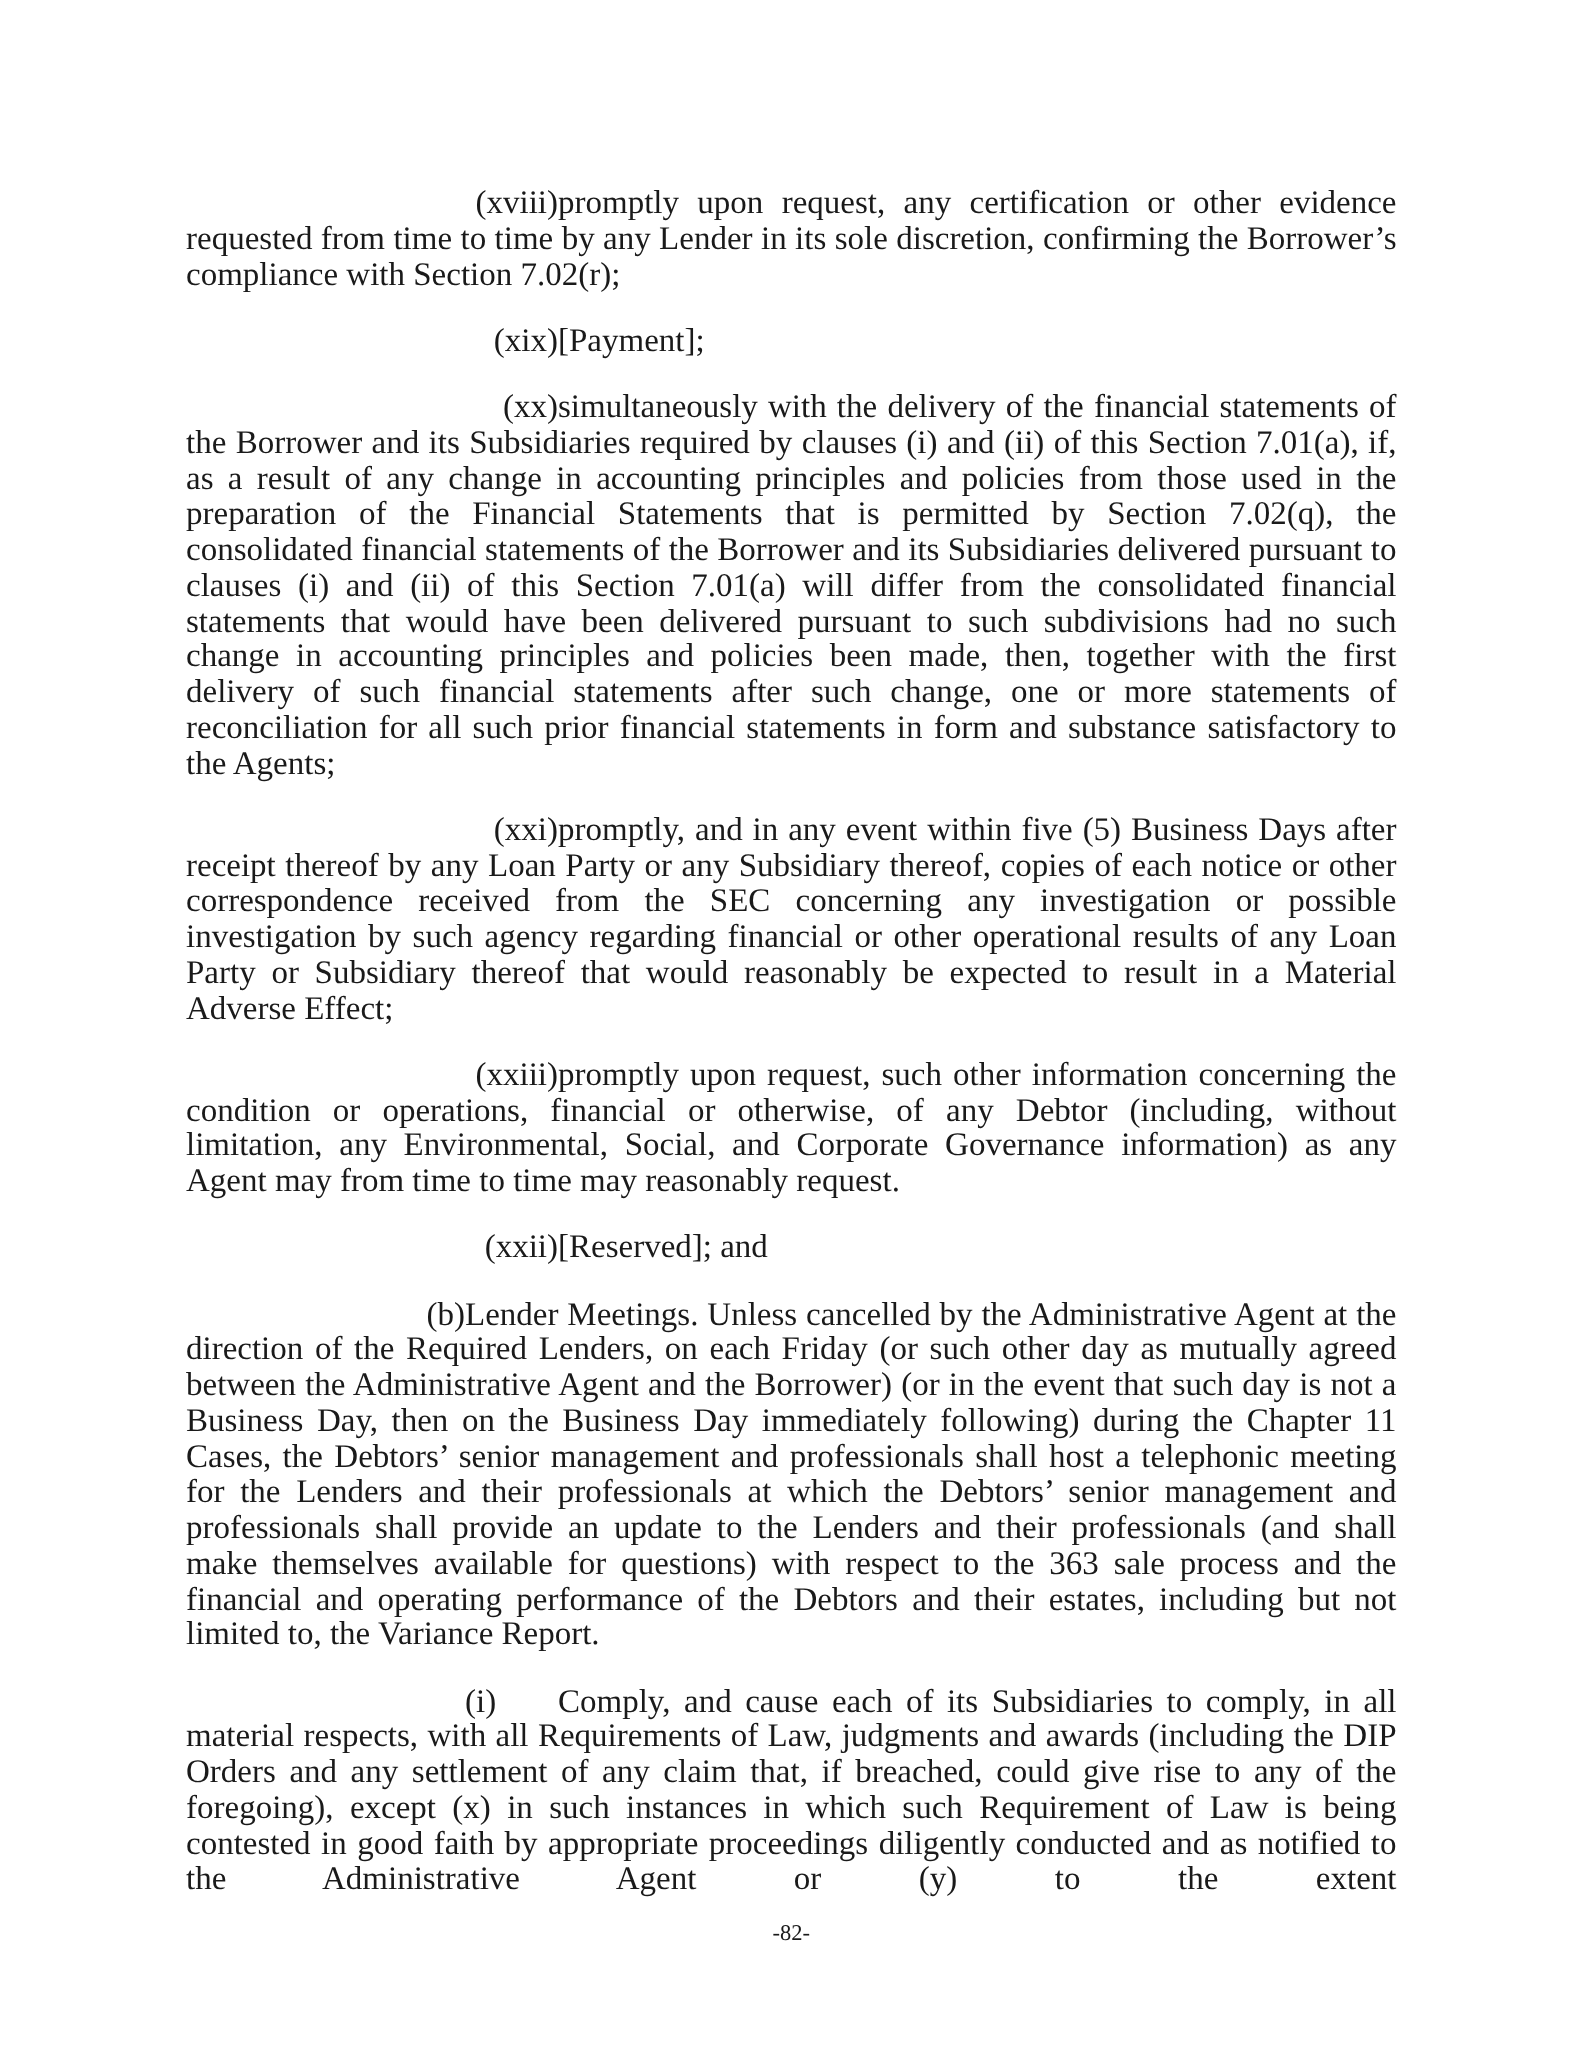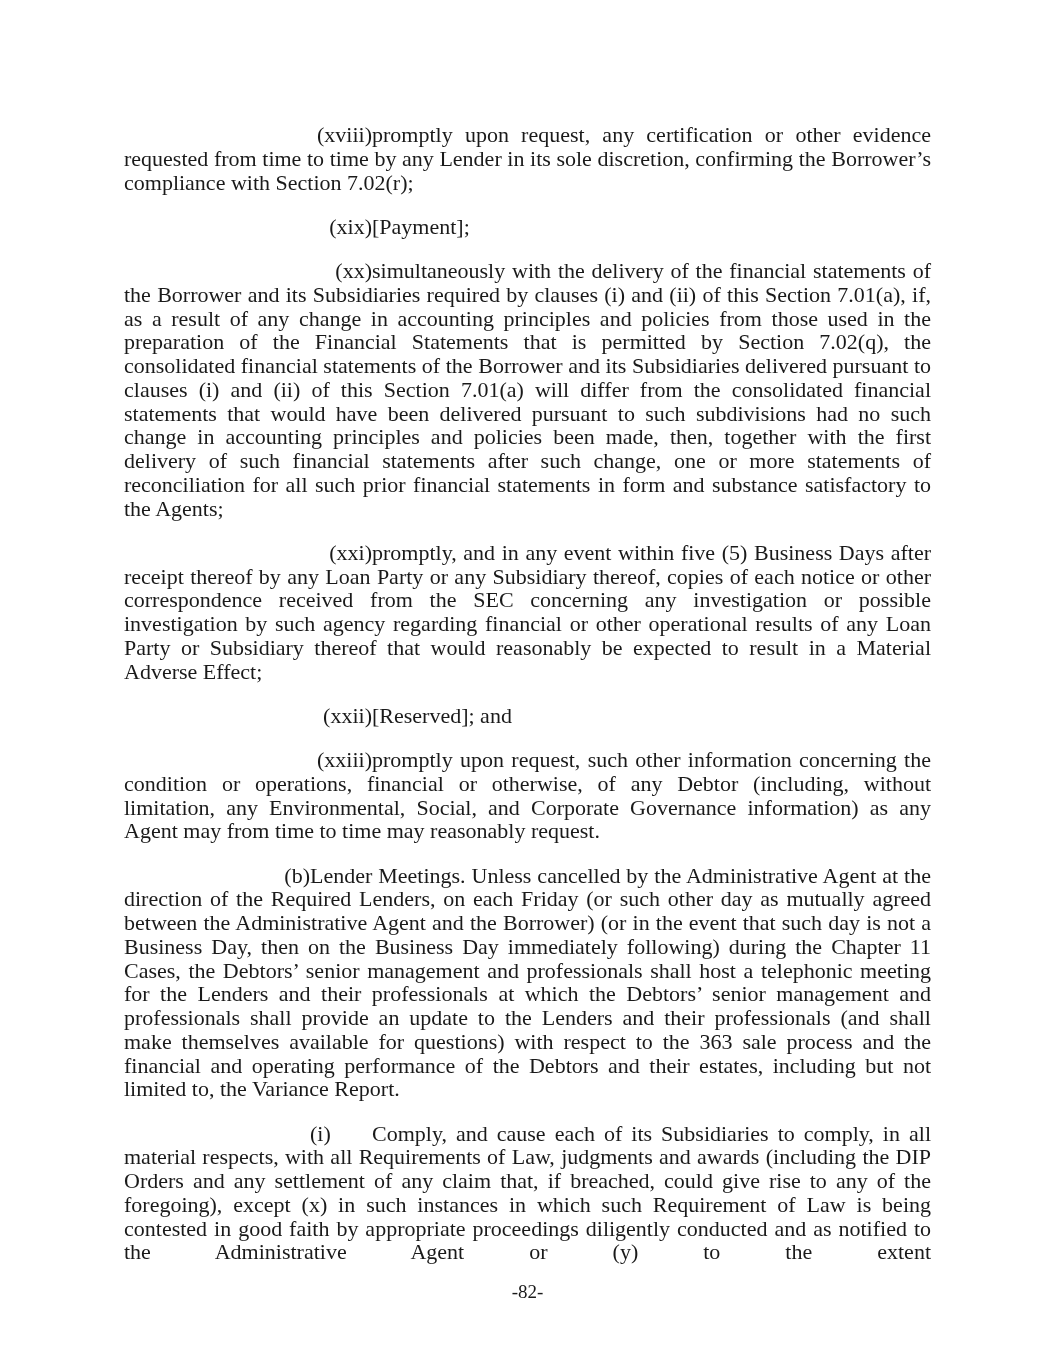--- a/index.html
+++ b/index.html
@@ -19,21 +19,21 @@
     .lbl-xx { width: 62px; }
     .lbl-xxi { width: 62px; }
     .lbl-xxii { width: 62px; }
     .lbl-xxiii { width: 62px; }
     .lbl-b { width: 62px; }
     .lbl-c { width: 62px; }
     .lbl-i { width: 62px; }
     .u { text-underline-offset: 2px; text-decoration-thickness: 1px; }
     .page-number {
       position: absolute; left: 0; width: 1055px; top: 1281px; text-align: center;
-      font-family: "Liberation Serif", "DejaVu Serif", serif; font-size: 19px; color: #1a1a1a;
+      font-family: "Liberation Serif", "DejaVu Serif", serif; font-size: 15px; color: #1a1a1a;
     }
     .single { text-align: left; }
   </style>
 </head>
 <body>
 
 <div class="page">
 
   <p class="para ind2">
     <span class="lbl lbl-xviii">(xviii)</span><span>promptly upon request, any certification or other evidence requested from time to time by any Lender in its sole discretion, confirming the Borrower’s compliance with Section 7.02(r);</span>
@@ -44,26 +44,26 @@
   </p>
 
   <p class="para ind2">
     <span class="lbl lbl-xx">(xx)</span><span>simultaneously with the delivery of the financial statements of the Borrower and its Subsidiaries required by clauses (i) and (ii) of this Section 7.01(a), if, as a result of any change in accounting principles and policies from those used in the preparation of the Financial Statements that is permitted by Section 7.02(q), the consolidated financial statements of the Borrower and its Subsidiaries delivered pursuant to clauses (i) and (ii) of this Section 7.01(a) will differ from the consolidated financial statements that would have been delivered pursuant to such subdivisions had no such change in accounting principles and policies been made, then, together with the first delivery of such financial statements after such change, one or more statements of reconciliation for all such prior financial statements in form and substance satisfactory to the Agents;</span>
   </p>
 
   <p class="para ind2">
     <span class="lbl lbl-xxi">(xxi)</span><span>promptly, and in any event within five (5) Business Days after receipt thereof by any Loan Party or any Subsidiary thereof, copies of each notice or other correspondence received from the SEC concerning any investigation or possible investigation by such agency regarding financial or other operational results of any Loan Party or Subsidiary thereof that would reasonably be expected to result in a Material Adverse Effect;</span>
   </p>
 
+  <p class="para ind2">
+    <span class="lbl lbl-xxiii">(xxiii)</span><span>promptly upon request, such other information concerning the condition or operations, financial or otherwise, of any Debtor (including, without limitation, any Environmental, Social, and Corporate Governance information) as any Agent may from time to time may reasonably request.</span>
+  </p>
+
   <p class="para ind2 single">
     <span class="lbl lbl-xxii">(xxii)</span><span>[Reserved]; and</span>
-  </p>
-
-  <p class="para ind2">
-    <span class="lbl lbl-xxiii">(xxiii)</span><span>promptly upon request, such other information concerning the condition or operations, financial or otherwise, of any Debtor (including, without limitation, any Environmental, Social, and Corporate Governance information) as any Agent may from time to time may reasonably request.</span>
   </p>
 
   <p class="para ind1">
     <span class="lbl lbl-b">(b)</span><span class="u">Lender Meetings</span><span>. Unless cancelled by the Administrative Agent at the direction of the Required Lenders, on each Friday (or such other day as mutually agreed between the Administrative Agent and the Borrower) (or in the event that such day is not a Business Day, then on the Business Day immediately following) during the Chapter 11 Cases, the Debtors’ senior management and professionals shall host a telephonic meeting for the Lenders and their professionals at which the Debtors’ senior management and professionals shall provide an update to the Lenders and their professionals (and shall make themselves available for questions) with respect to the 363 sale process and the financial and operating performance of the Debtors and their estates, including but not limited to, the Variance Report.</span>
   </p>
 
 
   <p class="para ind2" style="text-align-last: justify;">
     <span class="lbl lbl-i">(i)</span><span>Comply, and cause each of its Subsidiaries to comply, in all material respects, with all Requirements of Law, judgments and awards (including the DIP Orders and any settlement of any claim that, if breached, could give rise to any of the foregoing), except (x) in such instances in which such Requirement of Law is being contested in good faith by appropriate proceedings diligently conducted and as notified to the Administrative Agent or (y) to the extent</span>
   </p>

